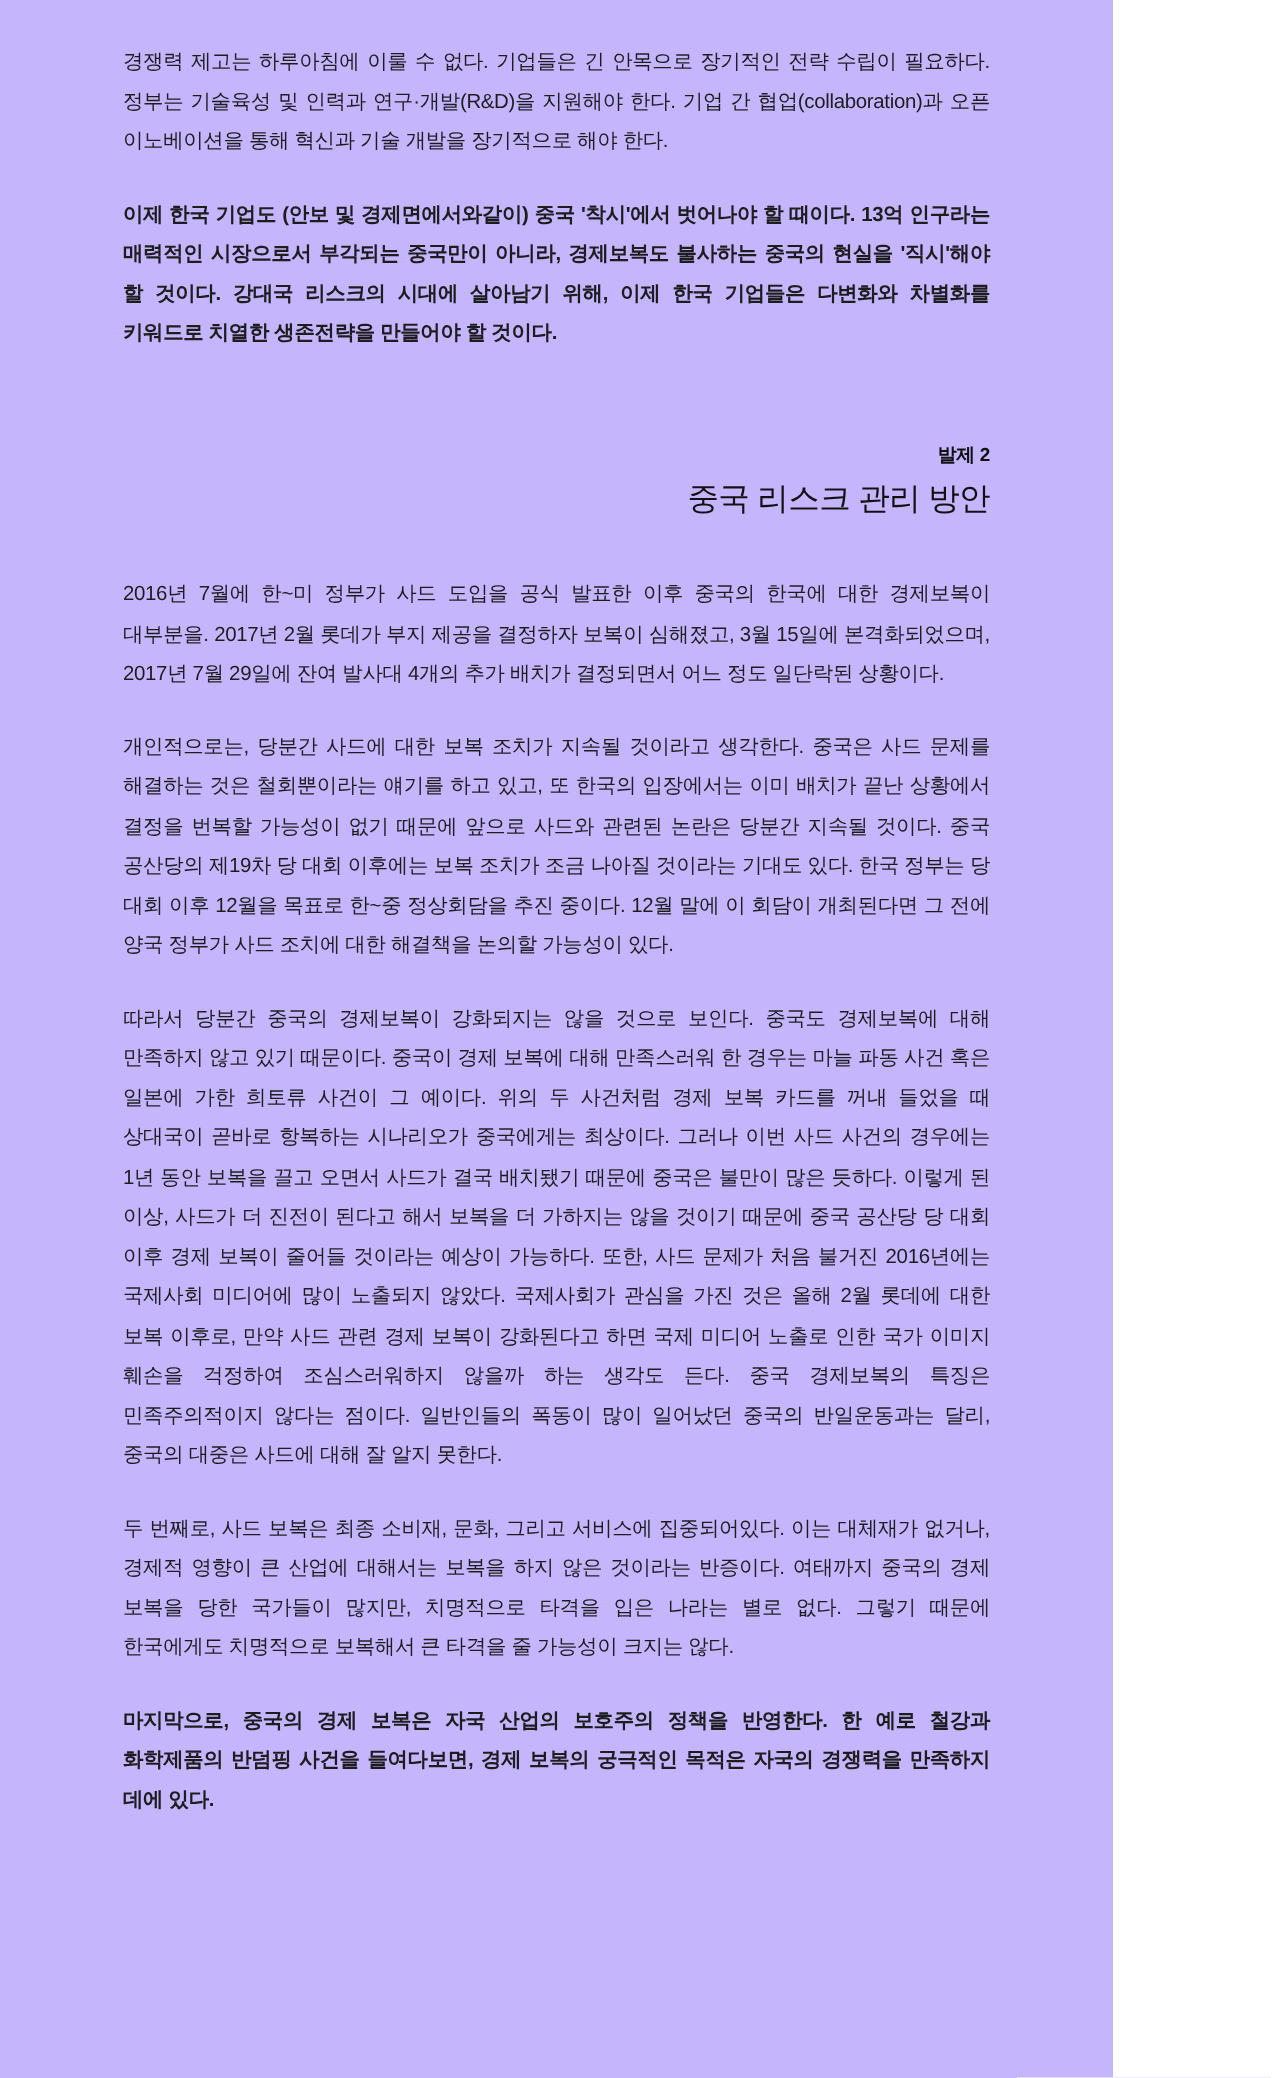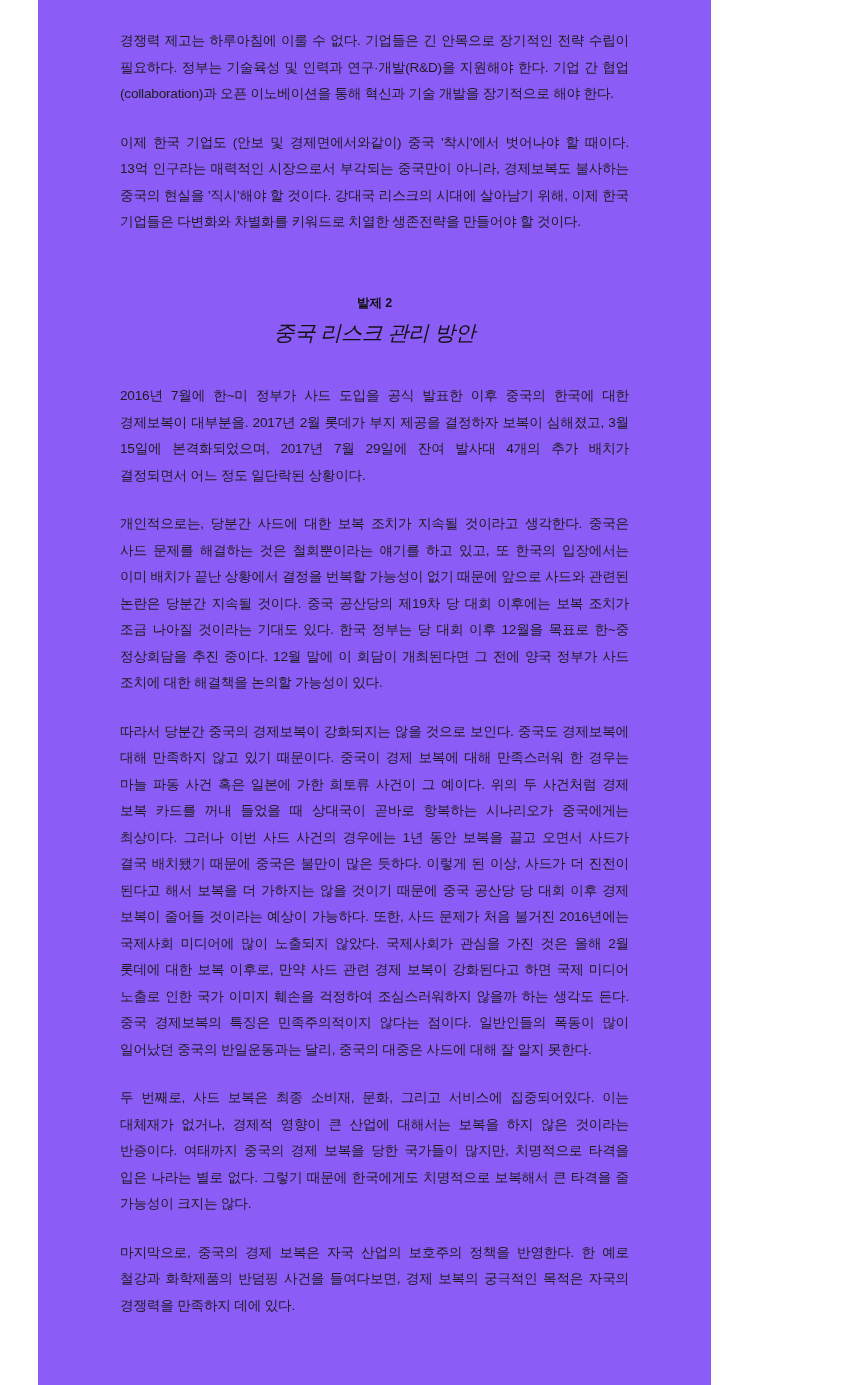--- a/index.html
+++ b/index.html
@@ -8,60 +8,59 @@
     background: #ffffff;
   }
   body {
     width: 850px;
     min-height: 1385px;
     font-family: "Liberation Sans", sans-serif;
     color: #1a1a1a;
     -webkit-font-smoothing: antialiased;
   }
   .page {
-    width: 673px;
+    width: 742px;
     min-height: 1385px;
     box-sizing: border-box;
     padding: 28px 82px 20px 82px;
-    background: #8b5cf6;
-    margin-left: 38px;
+    background: #c4b5fd;
   }
   .para {
     font-size: 13.6px;
     line-height: 1.95;
     text-align: justify;
     margin: 0 0 22px 0;
     letter-spacing: -0.2px;
     color: #1d1d1d;
     word-break: keep-all;
   }
   .para:last-child {
     margin-bottom: 0;
+    font-weight: bold;
   }
   .spacer-lg {
     height: 56px;
   }
   .section-heading {
-    text-align: center;
+    text-align: right;
     margin: 0 0 6px 0;
   }
   .section-kicker {
     font-size: 12.6px;
     font-weight: bold;
     line-height: 1.9;
     color: #111111;
     letter-spacing: -0.2px;
   }
   .section-title {
     font-size: 21px;
     font-weight: normal;
     line-height: 1.7;
     color: #111111;
     letter-spacing: -0.4px;
-    font-style: italic;
   }
   .gap-after-title {
     height: 26px;
   }
 </style>
 </head>
 <body>
 
 <div class="page">
 

